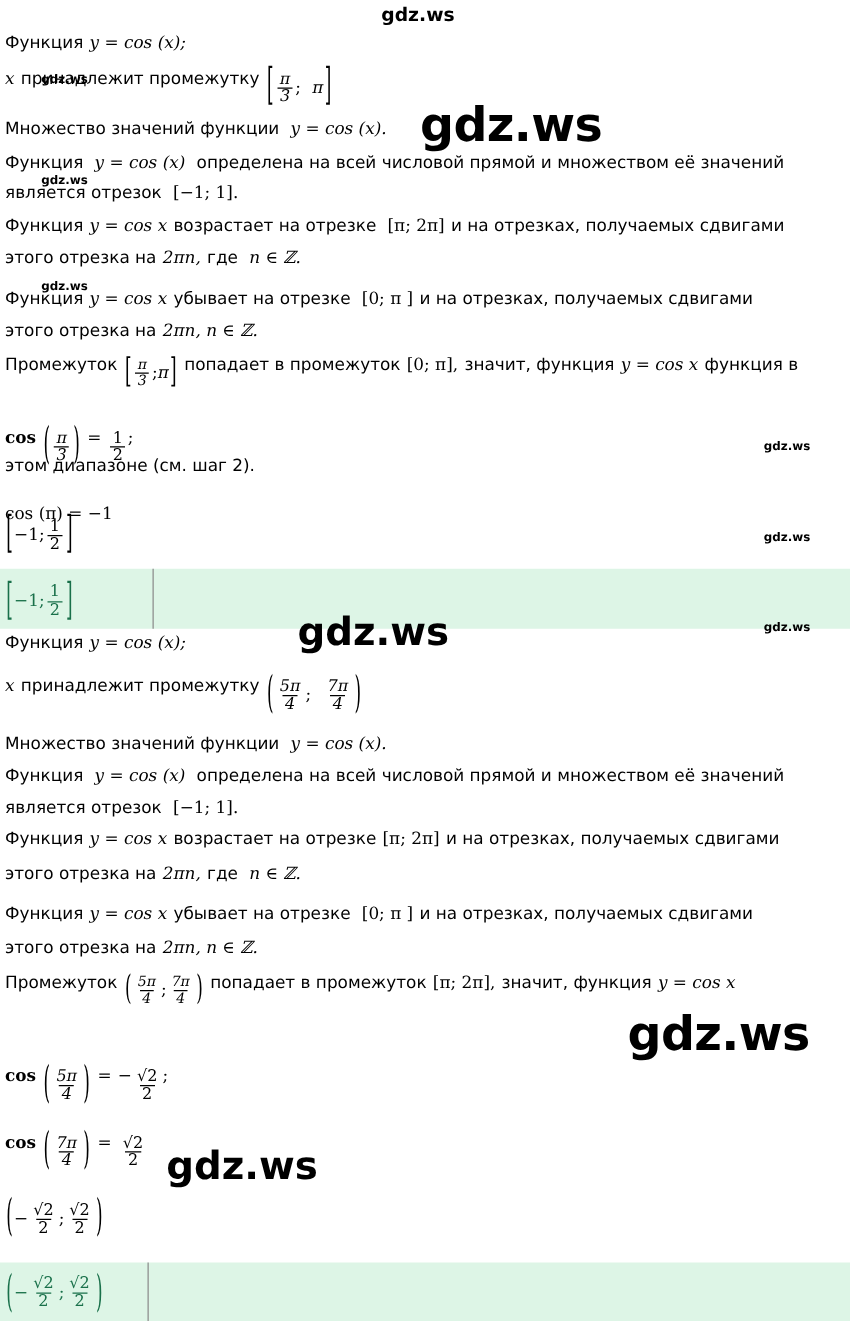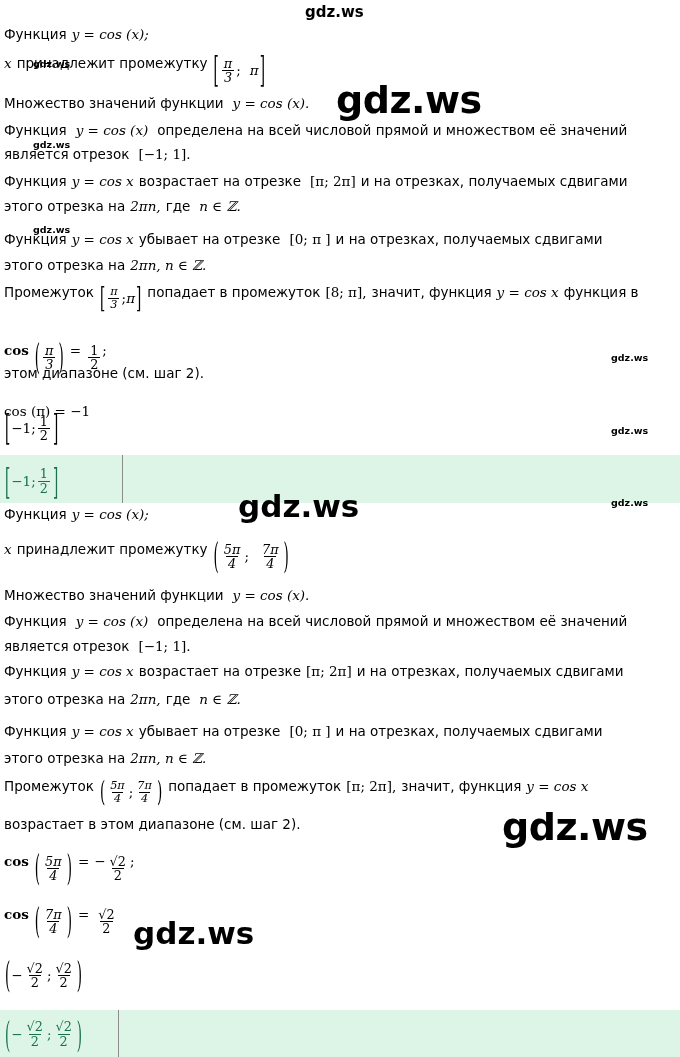--- a/index.html
+++ b/index.html
@@ -219,21 +219,21 @@
         <span class="num">π</span>
         <span class="den">3</span>
       </span>
       <span class="mathrm">;</span>
       <span class="mathit">π</span>
       <span class="delim s2">]</span>
     </span>
     <span class="sp"></span>
     <span class="txt">попадает в промежуток</span>
     <span class="sp"></span>
-    <span class="mathrm">[8; π],</span>
+    <span class="mathrm">[0; π],</span>
     <span class="sp"></span>
     <span class="txt">значит, функция</span>
     <span class="sp"></span>
     <span class="mathit">y = cos x</span>
     <span class="sp"></span>
     <span class="txt">функция в</span>
   </div>
 
   <div class="line" style="position:absolute;top:319px;left:0;margin-top:48px;">
     <span class="txt">этом диапазоне (см. шаг 2).</span>
@@ -395,23 +395,20 @@
     <span class="sp"></span>
     <span class="txt">попадает в промежуток</span>
     <span class="sp"></span>
     <span class="mathrm">[π; 2π],</span>
     <span class="sp"></span>
     <span class="txt">значит, функция</span>
     <span class="sp"></span>
     <span class="mathit">y = cos x</span>
   </div>
 
-  <div class="line" style="position:absolute;top:818px;left:0;">
-    <span class="txt">возрастает в этом диапазоне (см. шаг 2).</span>
-  </div>
 
   <div class="line" style="position:absolute;top:855px;left:0;">
     <span class="mathop">cos</span>
     <span class="sp"></span>
     <span class="interval">
       <span class="delim s25">(</span>
       <span class="frac">
         <span class="num">5π</span>
         <span class="den">4</span>
       </span>

